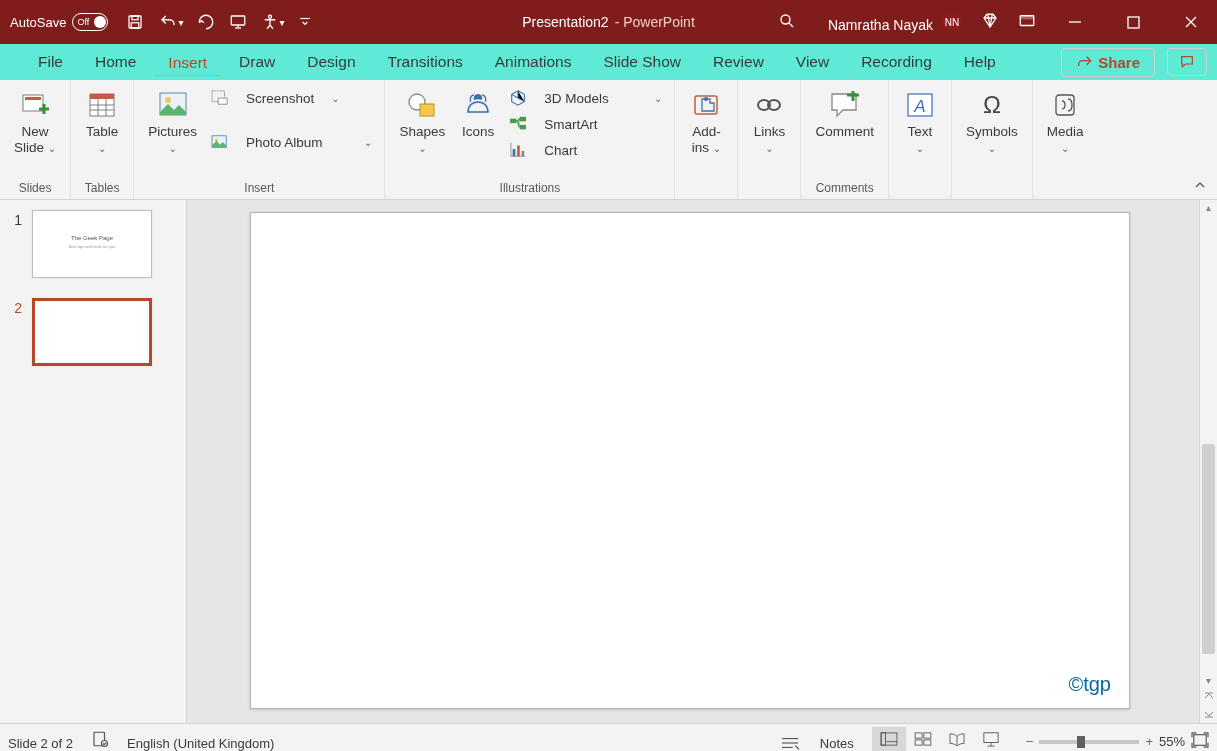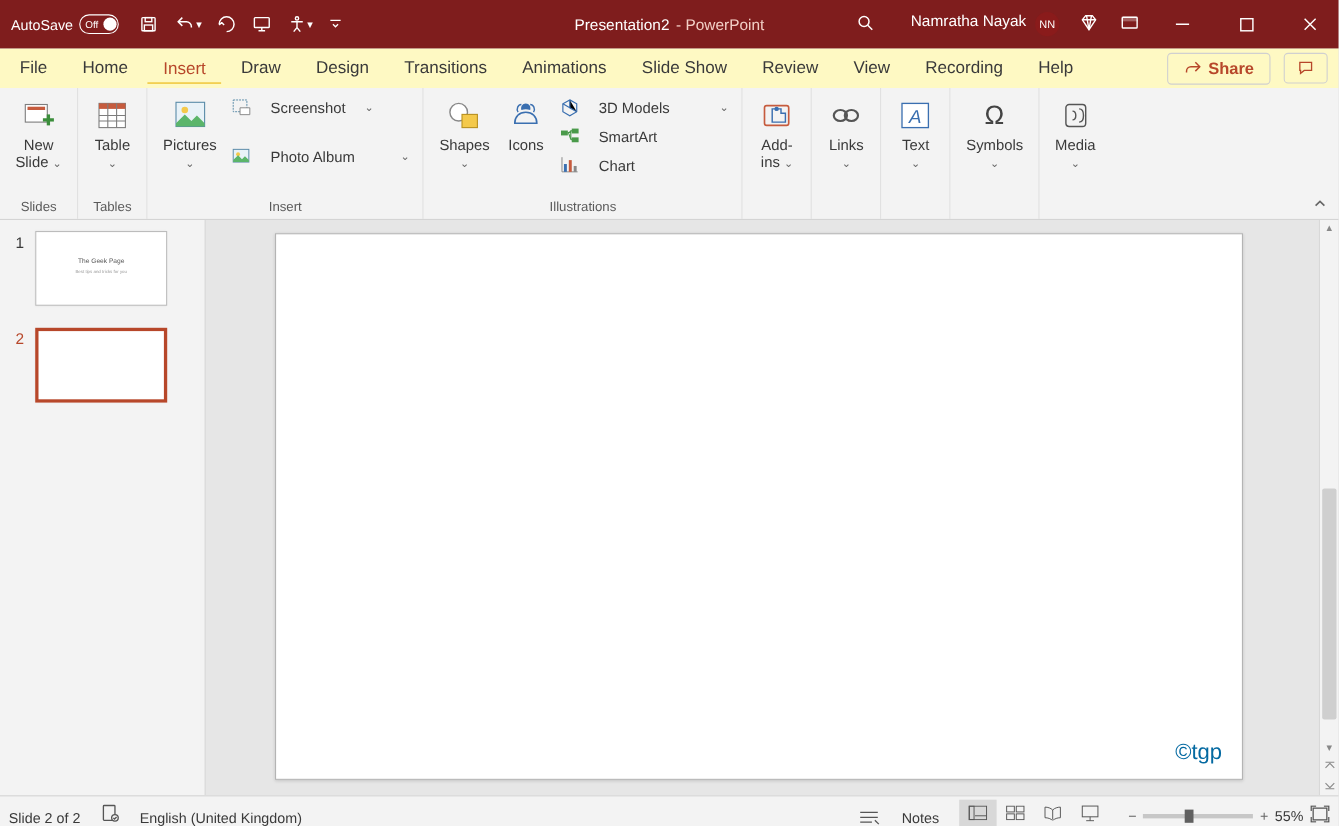--- a/index.html
+++ b/index.html
@@ -10,27 +10,27 @@
   .autosave { display: flex; align-items: center; gap: 6px; font-size: 13px; margin-left: 4px; }
   .toggle { width: 36px; height: 18px; border: 1px solid #fff; border-radius: 9px; display: flex; align-items: center; padding: 1px; justify-content: flex-end; font-size: 9px; color:#fff; }
   .toggle-knob { width: 12px; height: 12px; border-radius: 50%; background: #fff; margin-left:2px;}
   .toggle-text{font-size:9px; padding:0 3px 0 2px;}
   .qat { display: flex; align-items: center; gap: 14px; margin-left: 18px; }
   .qat-item { color:#fff; display:flex; align-items:center; }
   .titlecenter { position:absolute; left:50%; transform:translateX(-50%); display:flex; align-items:center; gap:6px; font-size:14px;}
   .title-name { color:#fff; }
   .title-app { color:#f3cfc6; }
   .titleright { margin-left:auto; display:flex; align-items:center; gap:18px; }
-  .user { display:flex; align-items:flex-start; gap:8px; }
+  .user { display:flex; align-items:flex-end; gap:8px; }
   .user-init { width:22px; height:22px; border-radius:50%; background:#8a1b1b; display:flex; align-items:center; justify-content:center; font-size:10px; color:#fff;}
   .winbtn { width:40px; height:30px; display:flex; align-items:center; justify-content:center; color:#fff;}
   .search-ic { margin-right: 14px;}
 
   
-  .tabbar { height: 36px; background: #fef9c3; display:flex; align-items:center; border-bottom: 0; padding: 0 10px 0 4px; gap: 4px; }
+  .tabbar { height: 36px; background: #5eead4; display:flex; align-items:center; border-bottom: 0; padding: 0 10px 0 24px; gap: 4px; }
   .tab { padding: 6px 14px 6px 14px; font-size: 15.5px; color:#3a3a3a; cursor:pointer; }
   .tab.active { color:#b7472a; border-bottom: 1px solid #eab308; padding-bottom:3px; font-weight:400;}
   .tabspacer { flex:1; }
   .share-btn { border:1px solid #d0d0d0; border-radius:4px; padding:5px 14px; color:#b7472a; font-size:15px; font-weight:600; display:flex; align-items:center; gap:6px; }
   .comments-btn { border:1px solid #d0d0d0; border-radius:4px; padding:5px 10px; color:#b7472a; margin-left:8px; display:flex; align-items:center; }
 
   
   .ribbon { height: 120px; background: #f3f3f3; display:flex; border-bottom:1px solid #d4d4d4; position:relative;}
   .group { border-right:1px solid #e1e1e1; display:flex; flex-direction:column; align-items:center; padding: 4px 8px 0 8px; }
   .group-body { display:flex; align-items:flex-start; gap:4px; flex:1; padding-top:2px;}
@@ -365,20 +365,35 @@
               <ellipse cx="10" cy="13" rx="6" ry="5" fill="none" stroke="#555" stroke-width="2"></ellipse>
               <ellipse cx="20" cy="13" rx="6" ry="5" fill="none" stroke="#555" stroke-width="2"></ellipse>
             </svg>
           </div>
         <div class="lbl"><span>Links</span><br><span class="caret">⌄</span></div>
       </div>
     </div>
     <div class="group-label">&nbsp;</div>
   </div>
 
+  <div class="group">
+    <div class="group-body">
+      <div class="big-btn">
+        <div class="ic-box">
+            <svg width="32" height="28" viewBox="0 0 32 28">
+              <path d="M3 3h24v16H14l-6 6v-6H3z" fill="#fff" stroke="#888" stroke-width="1.3"></path>
+              <line x1="18" y1="4" x2="30" y2="4" stroke="#3b8e3b" stroke-width="3"></line>
+              <line x1="24" y1="-2" x2="24" y2="10" stroke="#3b8e3b" stroke-width="3"></line>
+            </svg>
+          </div>
+        <div class="lbl"><span>Comment</span></div>
+      </div>
+    </div>
+    <div class="group-label">Comments</div>
+  </div>
 
   <div class="group">
     <div class="group-body">
       <div class="big-btn">
         <div class="ic-box">
             <svg width="30" height="28" viewBox="0 0 30 28">
               <rect x="3" y="3" width="24" height="22" fill="#fff" stroke="#3a6fb0" stroke-width="1.2"></rect>
               <text x="15" y="21" font-size="17" font-family="serif" fill="#3a6fb0" text-anchor="middle" font-style="italic">A</text>
             </svg>
           </div>

